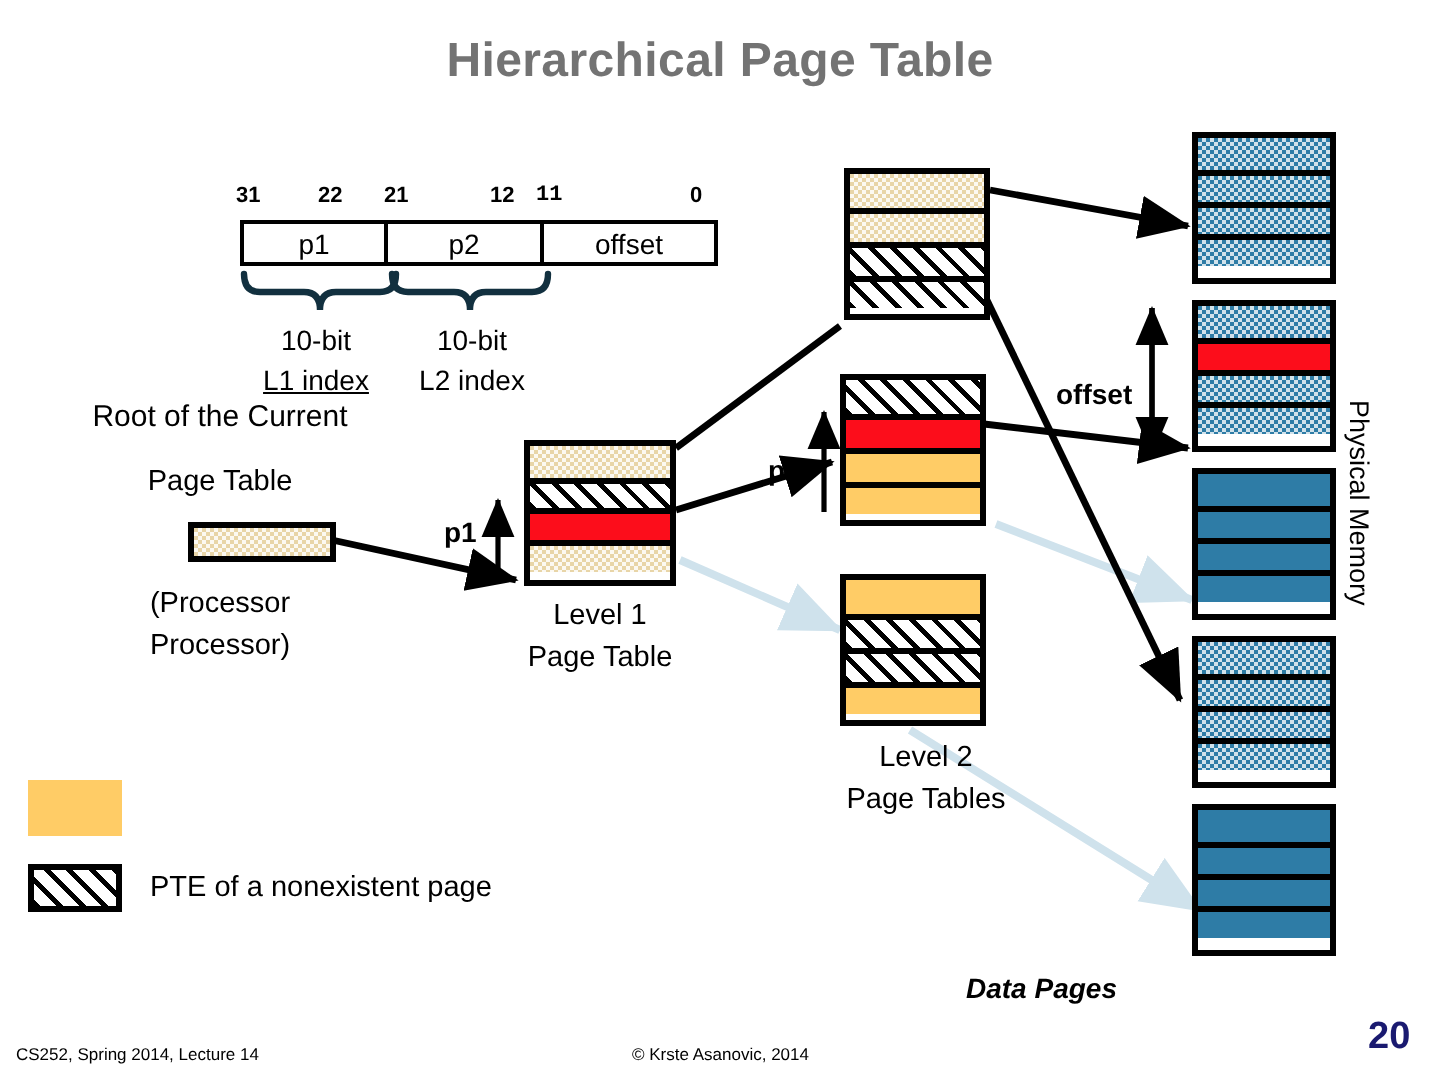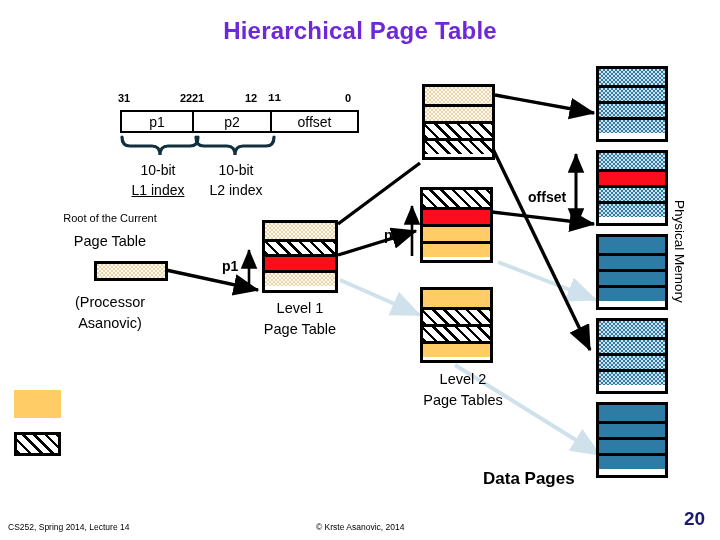--- a/index.html
+++ b/index.html
@@ -7,21 +7,21 @@
   body{
     width:720px;height:540px;background:#ffffff;overflow:hidden;position:relative;
     font-family:"Liberation Sans","DejaVu Sans",sans-serif;color:#000;
   }
   .stage{position:absolute;left:0;top:0;width:720px;height:540px;}
   .abs{position:absolute;}
 
   
   #title{
     left:0;top:17px;width:720px;text-align:center;
-    font-size:24px;font-weight:bold;color:#6d28d9;letter-spacing:.2px;
+    font-size:24px;font-weight:bold;color:#737373;letter-spacing:.2px;
   }
   .txt-b{font-weight:bold;}
   .ctr{text-align:center;}
 
   
   #va-caption{left:108px;top:64px;width:264px;font-size:15.5px;text-align:center;}
   .bitlabel{font-size:11px;font-weight:bold;}
   #vabar{
     left:120px;top:110px;width:239px;height:23px;
     border:2px solid #000;box-sizing:border-box;display:flex;background:#fff;
@@ -139,21 +139,21 @@
 
     <g stroke="#000" stroke-width="3.4" fill="none">
       <line x1="478" y1="118" x2="590" y2="350" marker-end="url(#ah)"></line>
     </g>
   </svg>
 
   <div class="abs" id="title">Hierarchical Page Table</div>
 
 
   <div class="abs bitlabel" style="left:118px;top:92px;">31</div>
-  <div class="abs bitlabel" style="left:180px;top:92px;">22</div>
+  <div class="abs bitlabel" style="left:159px;top:92px;">22</div>
   <div class="abs bitlabel" style="left:192px;top:92px;">21</div>
   <div class="abs bitlabel" style="left:245px;top:92px;">12</div>
   <div class="abs bitlabel" style="left:268px;top:92px;font-family:Liberation Mono, monospace;">11</div>
   <div class="abs bitlabel" style="left:345px;top:92px;">0</div>
 
   <div class="abs" id="vabar">
     <div class="fld f1">p1</div>
     <div class="fld f2">p2</div>
     <div class="fld f3">offset</div>
   </div>
@@ -163,29 +163,29 @@
       <path d="M122,137 q0,9 8,9 h22 q8,0 8,9 q0,-9 8,-9 h22 q8,0 8,-9"></path>
       <path d="M196,137 q0,9 8,9 h23 q8,0 8,9 q0,-9 8,-9 h23 q8,0 8,-9"></path>
     </g>
   </svg>
 
   <div class="abs ctr" style="left:110px;top:162px;width:96px;font-size:14px;">10-bit</div>
   <div class="abs ctr" style="left:110px;top:182px;width:96px;font-size:14px;text-decoration:underline;">L1 index</div>
   <div class="abs ctr" style="left:188px;top:162px;width:96px;font-size:14px;">10-bit</div>
   <div class="abs ctr" style="left:188px;top:182px;width:96px;font-size:14px;">L2 index</div>
 
-  <div class="abs ctr" style="left:10px;top:212px;width:200px;font-size:11px;">Root of the Current</div>
+  <div class="abs ctr" style="left:10px;top:200px;width:200px;font-size:15px;">Root of the Current</div>
   <div class="abs ctr" style="left:10px;top:233px;width:200px;font-size:14.5px;">Page Table</div>
 
   <div class="abs tbl" style="left:94px;top:261px;width:74px;height:20px;">
     <div class="row f-primary" style="height:100%;"></div>
   </div>
 
   <div class="abs ctr" style="left:10px;top:294px;width:200px;font-size:14.5px;">(Processor</div>
-  <div class="abs ctr" style="left:10px;top:315px;width:200px;font-size:14.5px;">Asanovic)</div>
+  <div class="abs ctr" style="left:10px;top:315px;width:200px;font-size:14.5px;">Processor)</div>
 
   <div class="abs txt-b" style="left:222px;top:258px;font-size:14px;">p1</div>
   <div class="abs txt-b" style="left:384px;top:227px;font-size:14px;">p2</div>
   <div class="abs txt-b" style="left:528px;top:189px;font-size:14px;">offset</div>
 
   <div class="abs tbl" style="left:262px;top:220px;width:76px;height:73px;">
     <div class="row f-primary" style="height:16px;"></div>
     <div class="row f-hatch" style="height:15px;"></div>
     <div class="row f-red" style="height:16px;"></div>
     <div class="row f-primary" style="height:16px;"></div>
@@ -210,21 +210,21 @@
   <div class="abs tbl" style="left:420px;top:287px;width:73px;height:76px;">
     <div class="row f-secondary" style="height:17px;"></div>
     <div class="row f-hatch" style="height:17px;"></div>
     <div class="row f-hatch" style="height:17px;"></div>
     <div class="row f-secondary" style="height:16px;"></div>
   </div>
 
   <div class="abs ctr" style="left:398px;top:371px;width:130px;font-size:14.5px;">Level 2</div>
   <div class="abs ctr" style="left:398px;top:392px;width:130px;font-size:14.5px;">Page Tables</div>
 
-  <div class="abs txt-b" style="left:483px;top:469px;font-size:17px;">Data Pages</div>
+  <div class="abs txt-b" style="left:483px;top:486px;font-size:14px;font-style:italic;">Data Pages</div>
 
   <div class="abs tbl" style="left:596px;top:66px;width:72px;height:76px;">
     <div class="row f-mem" style="height:16px;"></div>
     <div class="row f-mem" style="height:16px;"></div>
     <div class="row f-mem" style="height:16px;"></div>
     <div class="row f-mem" style="height:16px;"></div>
   </div>
 
   <div class="abs tbl" style="left:596px;top:150px;width:72px;height:76px;">
     <div class="row f-mem" style="height:16px;"></div>
@@ -255,20 +255,21 @@
   </div>
 
   <div class="abs" id="physmem-lbl">Physical Memory</div>
 
   <div class="abs" id="legend">
     <div class="lg-row">
       <div class="lg-sw f-secondary"></div>
     </div>
     <div class="lg-row" style="margin-top:14px;">
       <div class="lg-sw hatched f-hatch"></div>
+      <div class="lg-lbl">PTE of a nonexistent page</div>
     </div>
   </div>
 
   <div class="abs" id="foot-left">CS252, Spring 2014, Lecture 14</div>
   <div class="abs" id="foot-center">© Krste Asanovic, 2014</div>
   <div class="abs" id="foot-page">20</div>
 
 </div>
 
 </body></html>

